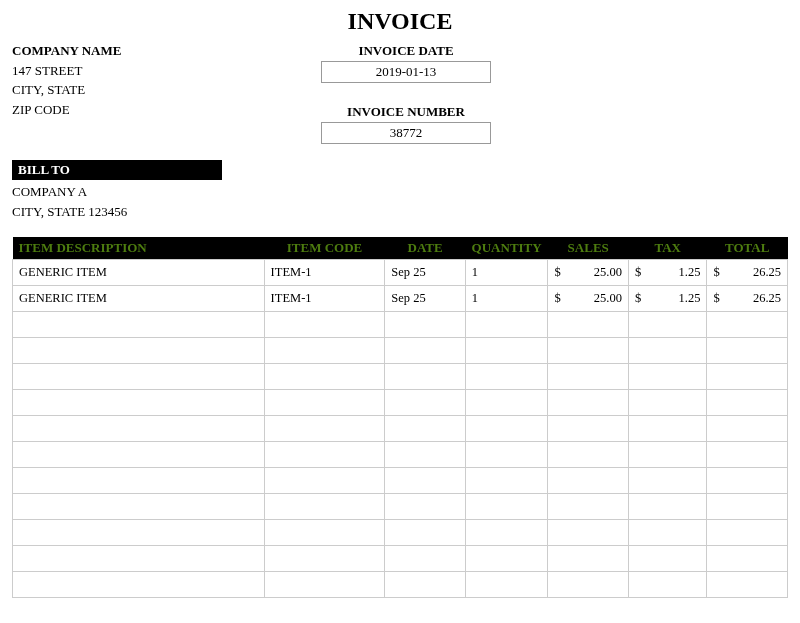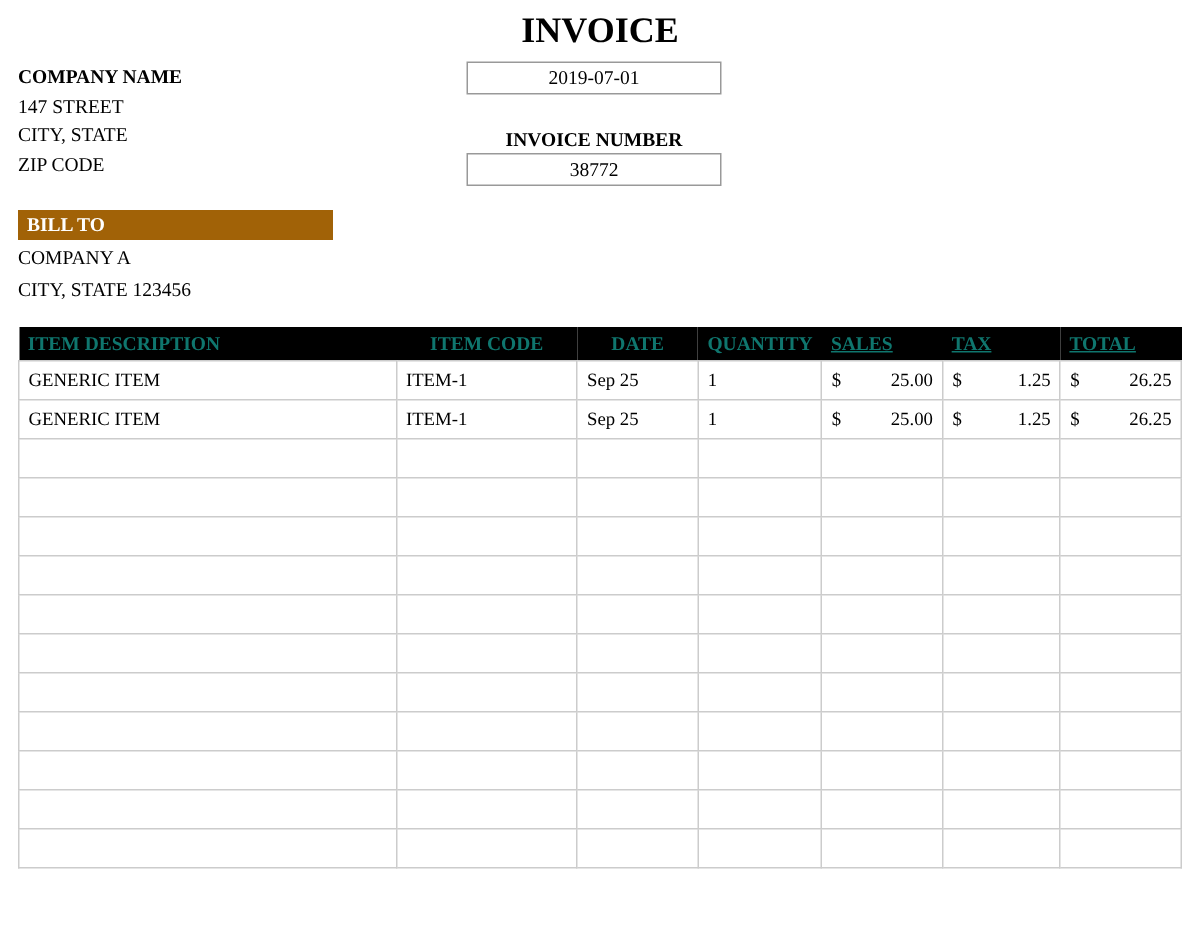--- a/index.html
+++ b/index.html
@@ -14,62 +14,62 @@
   }
   .title {
     text-align: center;
     font-size: 24px;
     font-weight: bold;
     margin-bottom: 6px;
   }
   .header-grid {
     display: grid;
     grid-template-columns: 250px 260px 260px;
-    gap: 4px;
+    gap: 14px;
   }
   .col { display: flex; flex-direction: column; }
   .bold { font-weight: bold; }
   .line { line-height: 1.5; }
   .center-col { text-align: center; }
   .right-col { text-align: center; }
   .label-dark {
     font-weight: bold;
   }
   .field-box {
     border: 1px solid #999;
     padding: 2px 6px;
     width: 170px;
     margin: 0 auto;
     text-align: center;
   }
   .bill-to-header {
-    background: #a16207;
+    background: #000000;
     color: #fff;
     font-weight: bold;
     padding: 2px 6px;
     width: 210px;
     margin-top: 16px;
   }
   .bill-to-body { line-height: 1.6; margin-top: 2px; }
   .items-table {
     width: 100%;
     border-collapse: collapse;
     margin-top: 14px;
   }
   .items-table th {
     background: #000;
-    color: #0f766e;
+    color: #4d7c0f;
     font-weight: bold;
     padding: 3px 6px;
     text-align: center;
     border: none;
     font-size: 13px;
   }
   .items-table th:first-child { text-align: left; }
-  .items-table th.right { text-align: left; text-decoration: underline; }
+  .items-table th.right { text-align: center; }
   .items-table td {
     border: 1px solid #ccc;
     padding: 4px 6px;
     height: 26px;
     font-size: 12.5px;
   }
   .items-table td.desc { text-align: left; }
   .items-table td.center { }
   .items-table td.money { text-align: left; padding-left: 6px; }
   .money-wrap { display: flex; justify-content: space-between; }
@@ -87,21 +87,22 @@
 <div class="title">INVOICE</div>
 
 <div class="header-grid">
   <div class="col">
     <div class="bold line">COMPANY NAME</div>
     <div class="line">147 STREET</div>
     <div class="line">CITY, STATE</div>
     <div class="line">ZIP CODE</div>
   </div>
   <div class="col right-col">
-    <div class="field-box">2019-07-01</div>
+    <div class="label-dark line">INVOICE DATE</div>
+    <div class="field-box">2019-01-13</div>
     <div class="line">&nbsp;</div>
     <div class="label-dark line">INVOICE NUMBER</div>
     <div class="field-box">38772</div>
   </div>
 </div>
 
 <div class="bill-to-header">BILL TO</div>
 <div class="bill-to-body">
   <div>COMPANY A</div>
   <div>CITY, STATE 123456</div>

